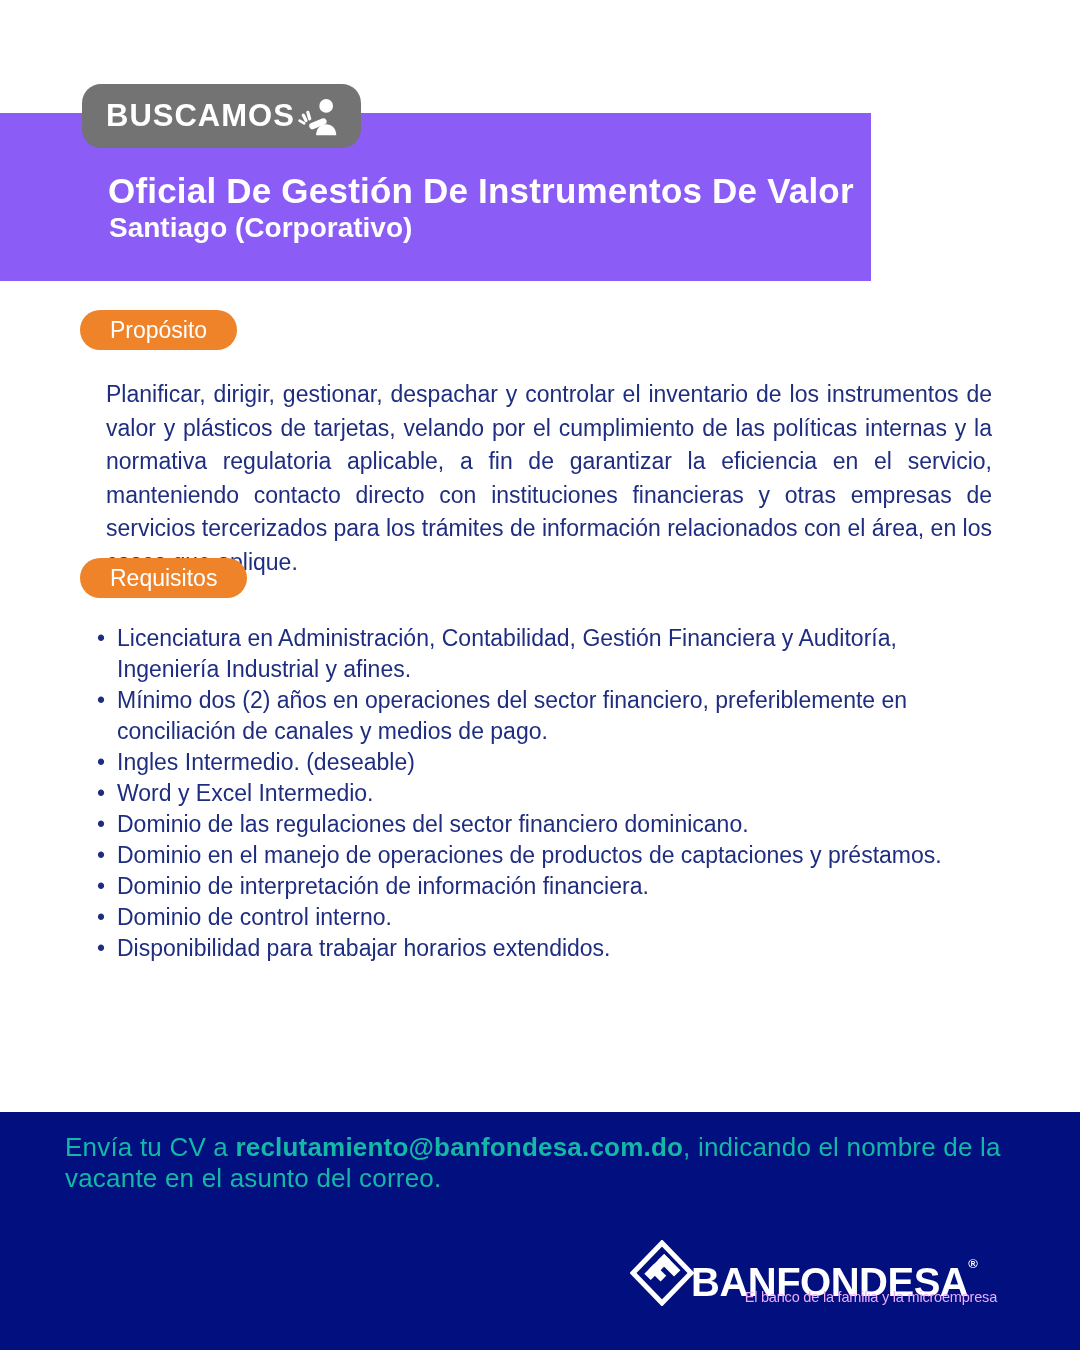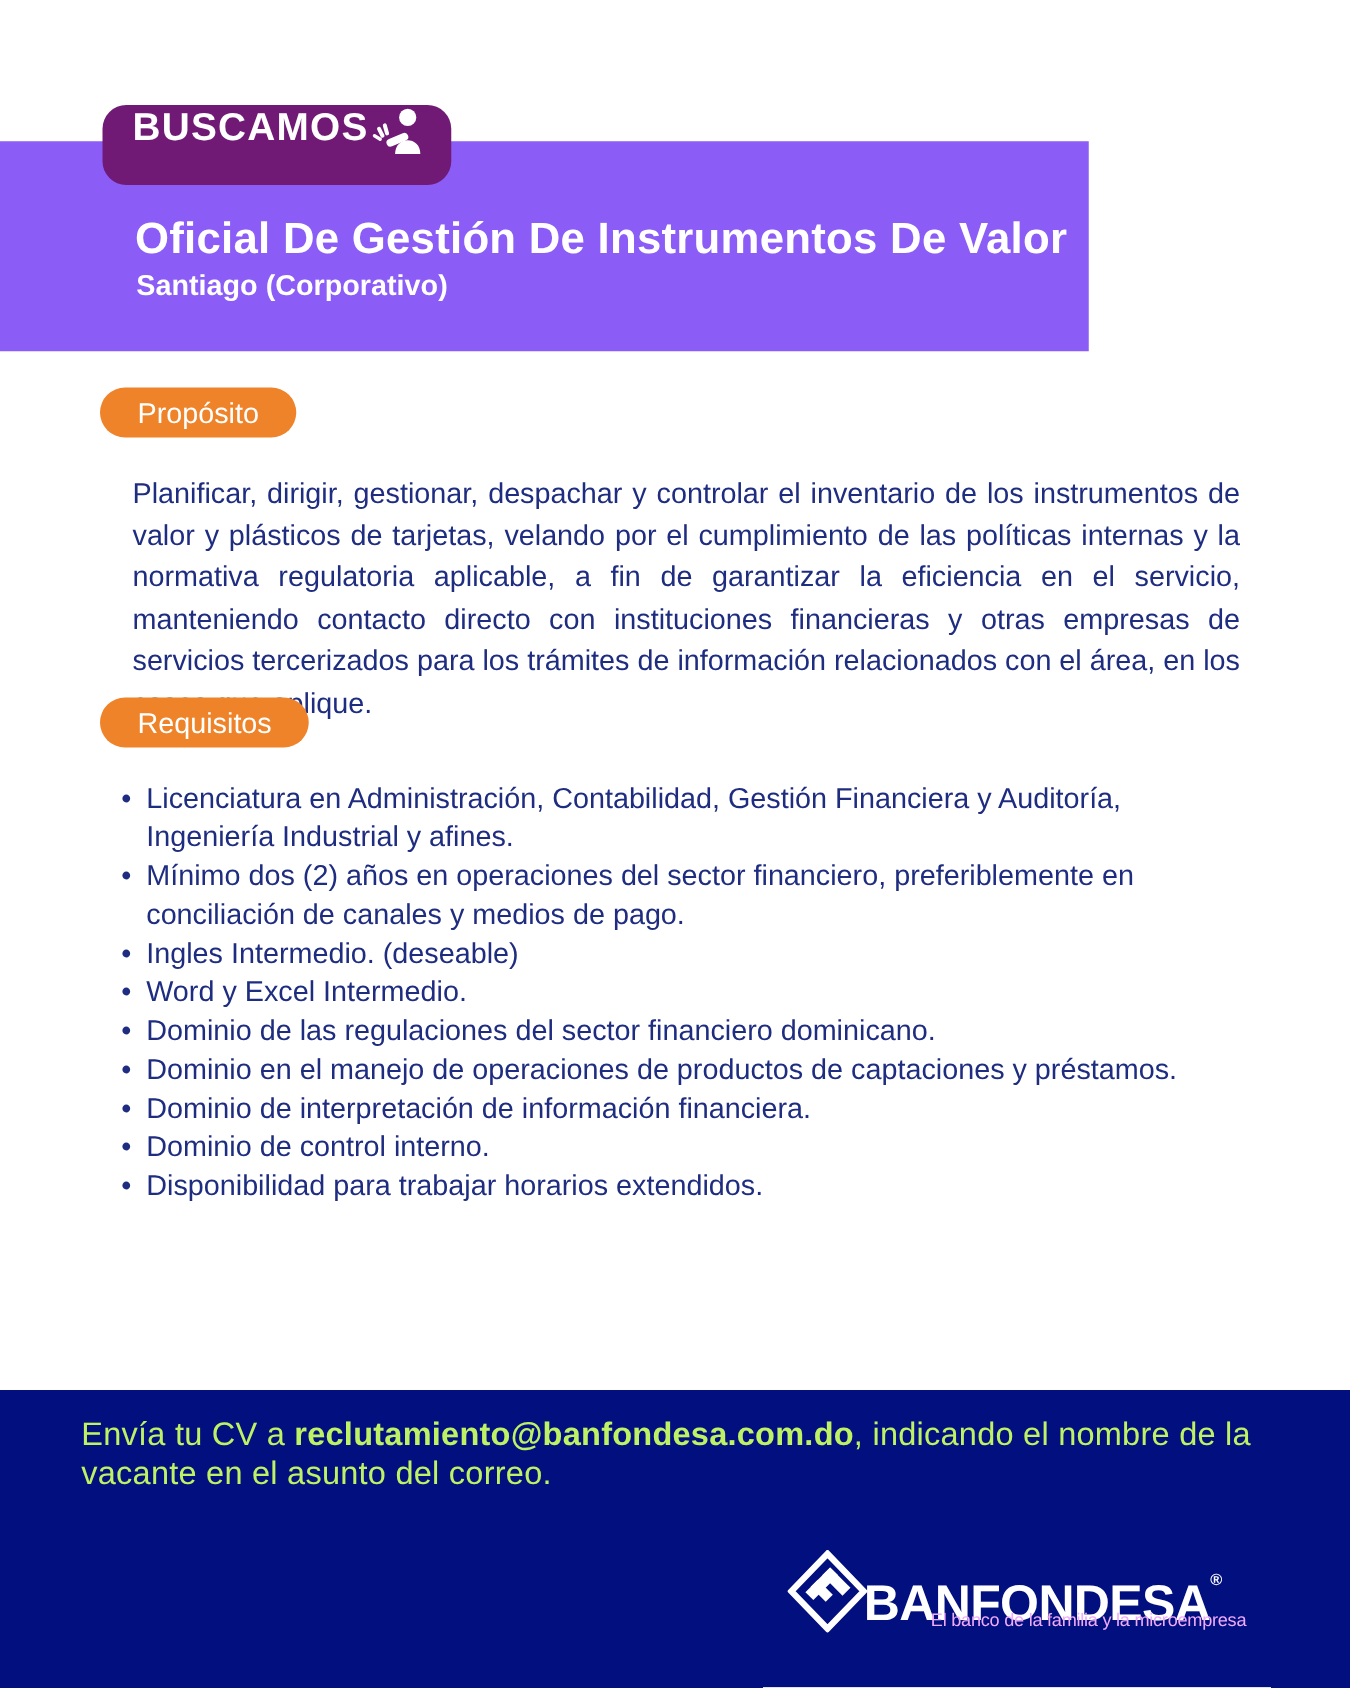--- a/index.html
+++ b/index.html
@@ -4,37 +4,37 @@
 <style>
   html,body { margin:0; padding:0; background:#ffffff; }
   .poster {
     position:relative; width:1080px; height:1350px; overflow:hidden;
     background:#ffffff; font-family:"Liberation Sans", sans-serif;
   }
 
   
   .badge {
     position:absolute; left:82px; top:84px; height:64px; z-index:2;
-    background:#701a75; border-radius:19px;
-    display:flex; gap:0; padding:0 22px 0 24px;
+    background:#737373; border-radius:19px;
+    display:flex; align-items:center; gap:0; padding:0 22px 0 24px;
     box-sizing:border-box;
   }
   .badge-label { color:#ffffff; font-size:31px; font-weight:bold; letter-spacing:1px; }
   .badge-icon svg { display:block; }
 
   
   .banner {
     position:absolute; left:0; top:113px; width:871px; height:168px;
     background:#8b5cf6; box-sizing:border-box; padding:57px 30px 0 108px;
   }
   .banner h1 {
     margin:0; color:#ffffff; font-size:35px; line-height:42px; font-weight:bold;
     letter-spacing:0.2px; white-space:nowrap;
   }
-  .banner h2 { margin:2px 0 0 1px; color:#ffffff; font-size:23px; line-height:28px; font-weight:bold; }
+  .banner h2 { margin:2px 0 0 1px; color:#ffffff; font-size:28px; line-height:28px; font-weight:bold; }
 
   
   .pill {
     position:absolute; background:#EF8329; color:#ffffff; font-weight:normal;
     font-size:23px; line-height:40px; height:40px; border-radius:21px;
     padding:0 30px; white-space:nowrap;
   }
   .pill-proposito { left:80px; top:310px; }
   .pill-requisitos { left:80px; top:558px; }
 
@@ -52,21 +52,21 @@
   .req-item { position:relative; padding-left:22px; }
   .req-item .dot { position:absolute; left:2px; top:0; }
 
   
   .footer {
     position:absolute; left:0; top:1112px; width:1080px; height:238px;
     background:#020F7E;
   }
   .cta {
     position:absolute; left:65px; top:20px; width:955px; margin:0;
-    color:#bef264; font-size:26px; line-height:31px; letter-spacing:0.2px;
+    color:#14b8a6; font-size:26px; line-height:31px; letter-spacing:0.2px;
   }
   .cta .bold { font-weight:bold; }
 
   .logo { position:absolute; left:0; top:0; width:1080px; height:194px; }
   .logo-diamond { position:absolute; left:630px; top:128px; }
   .wordmark {
     position:absolute; left:691px; top:132px; color:#ffffff;
     font-size:40px; font-weight:bold; letter-spacing:-0.5px; line-height:40px;
     white-space:nowrap;
   }

